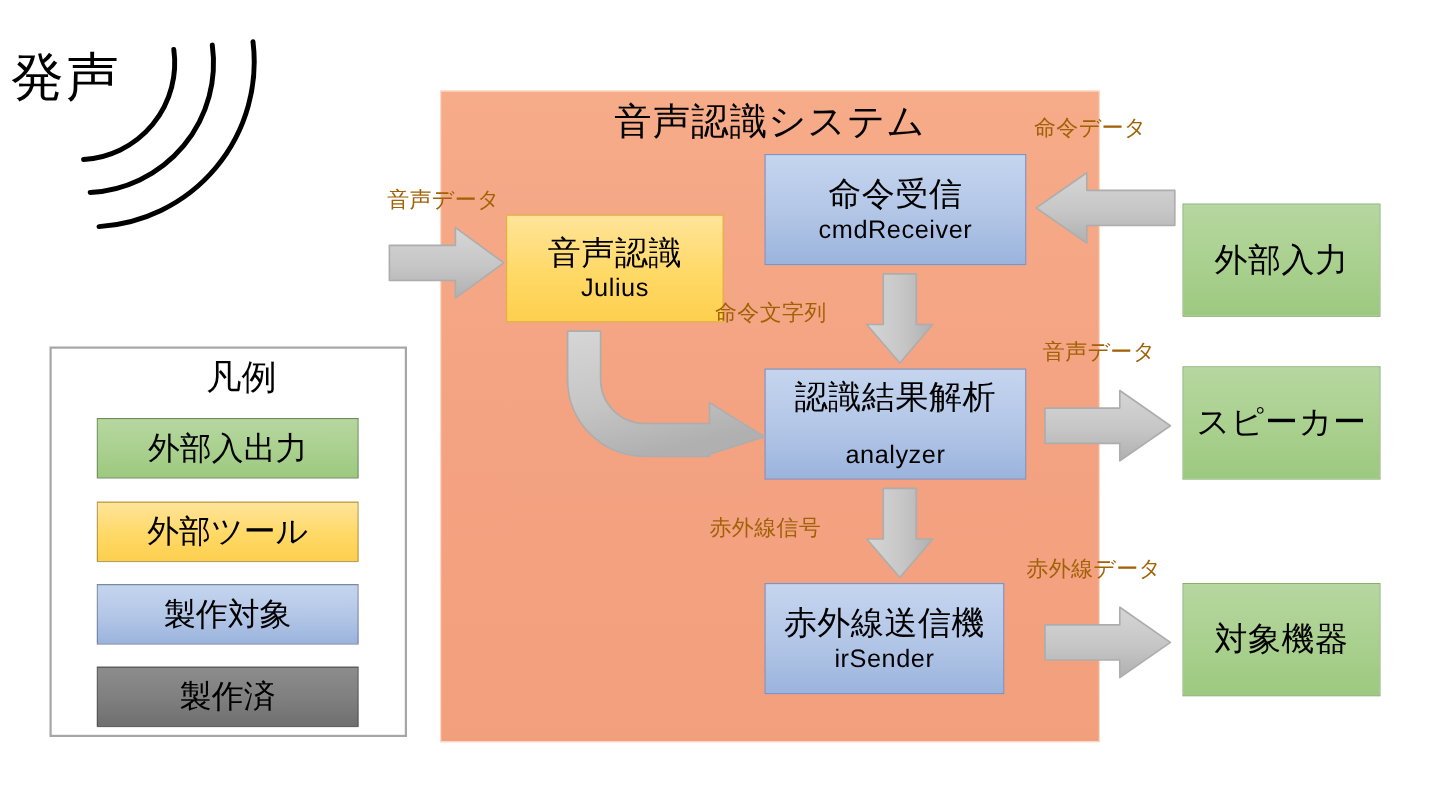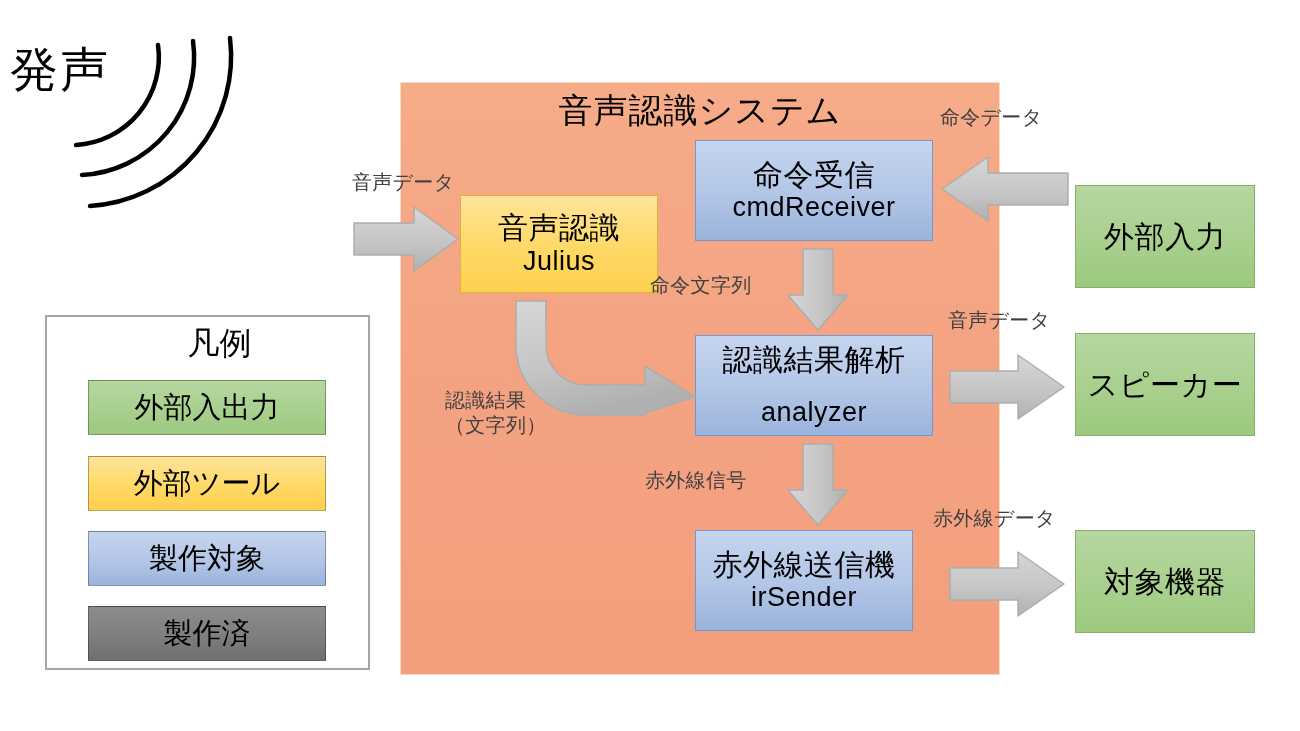--- a/index.html
+++ b/index.html
@@ -30,21 +30,21 @@
     display: flex;
     flex-direction: column;
     align-items: center;
     justify-content: center;
     text-align: center;
     line-height: 1.18;
     border: 1px solid rgba(0,0,0,0.30);
     letter-spacing: 0.5px;
   }
   .node .jp   { font-size: 30px; }
-  .node .en   { font-size: 27px; }
+  .node .en   { font-size: 23px; }
 
   .node-green {
     background: linear-gradient(180deg, #b6d7a0 0%, #a9d08e 55%, #9cc97f 100%);
     border-color: #86b06a;
   }
   .node-yellow {
     background: linear-gradient(180deg, #ffe49a 0%, #ffd966 55%, #fdcf4e 100%);
     border-color: #e0b43a;
     align-items: center;
   }
@@ -92,21 +92,21 @@
     border: 1px solid rgba(0,0,0,0.30);
   }
   .legend-swatch.node-gray { color: #000; }
 
   
   .edge-label {
     position: absolute;
     font-size: 20px;
     line-height: 1.25;
     white-space: pre;
-    color: #404040;
+    color: #a16207;
     letter-spacing: 0.3px;
   }
 
   
   .arrow-svg { position: absolute; overflow: visible; }
 
   
   #sound-waves { position: absolute; left: 60px; top: 28px; }
 
   #utterance-label {
@@ -240,22 +240,20 @@
              L 140 87
              L 140 68
              L 190 99
              L 140 115
              L 140 117
              L 81 117
              A 70 70 0 0 1 11 47
              Z" fill="url(#gArrowElbow)" stroke="#adadad" stroke-width="1.5" stroke-linejoin="round"></path>
   </svg>
 
-  <div class="edge-label" style="left:445px; top:388px;">認識結果
-（文字列）</div>
 
   <svg class="arrow-svg" style="left:948px; top:353px;" width="120" height="70" viewBox="0 0 120 70">
     <defs>
       <linearGradient id="gArrowV3" x1="0" y1="0" x2="0" y2="1">
         <stop offset="0%" stop-color="#d6d6d6"></stop>
           <stop offset="55%" stop-color="#c6c6c6"></stop>
           <stop offset="100%" stop-color="#b0b0b0"></stop>
       </linearGradient>
     </defs>
     <path d="M 2 18 L 70 18 L 70 2 L 116 34 L 70 66 L 70 50 L 2 50 Z" fill="url(#gArrowV3)" stroke="#adadad" stroke-width="1.5" stroke-linejoin="round"></path>

